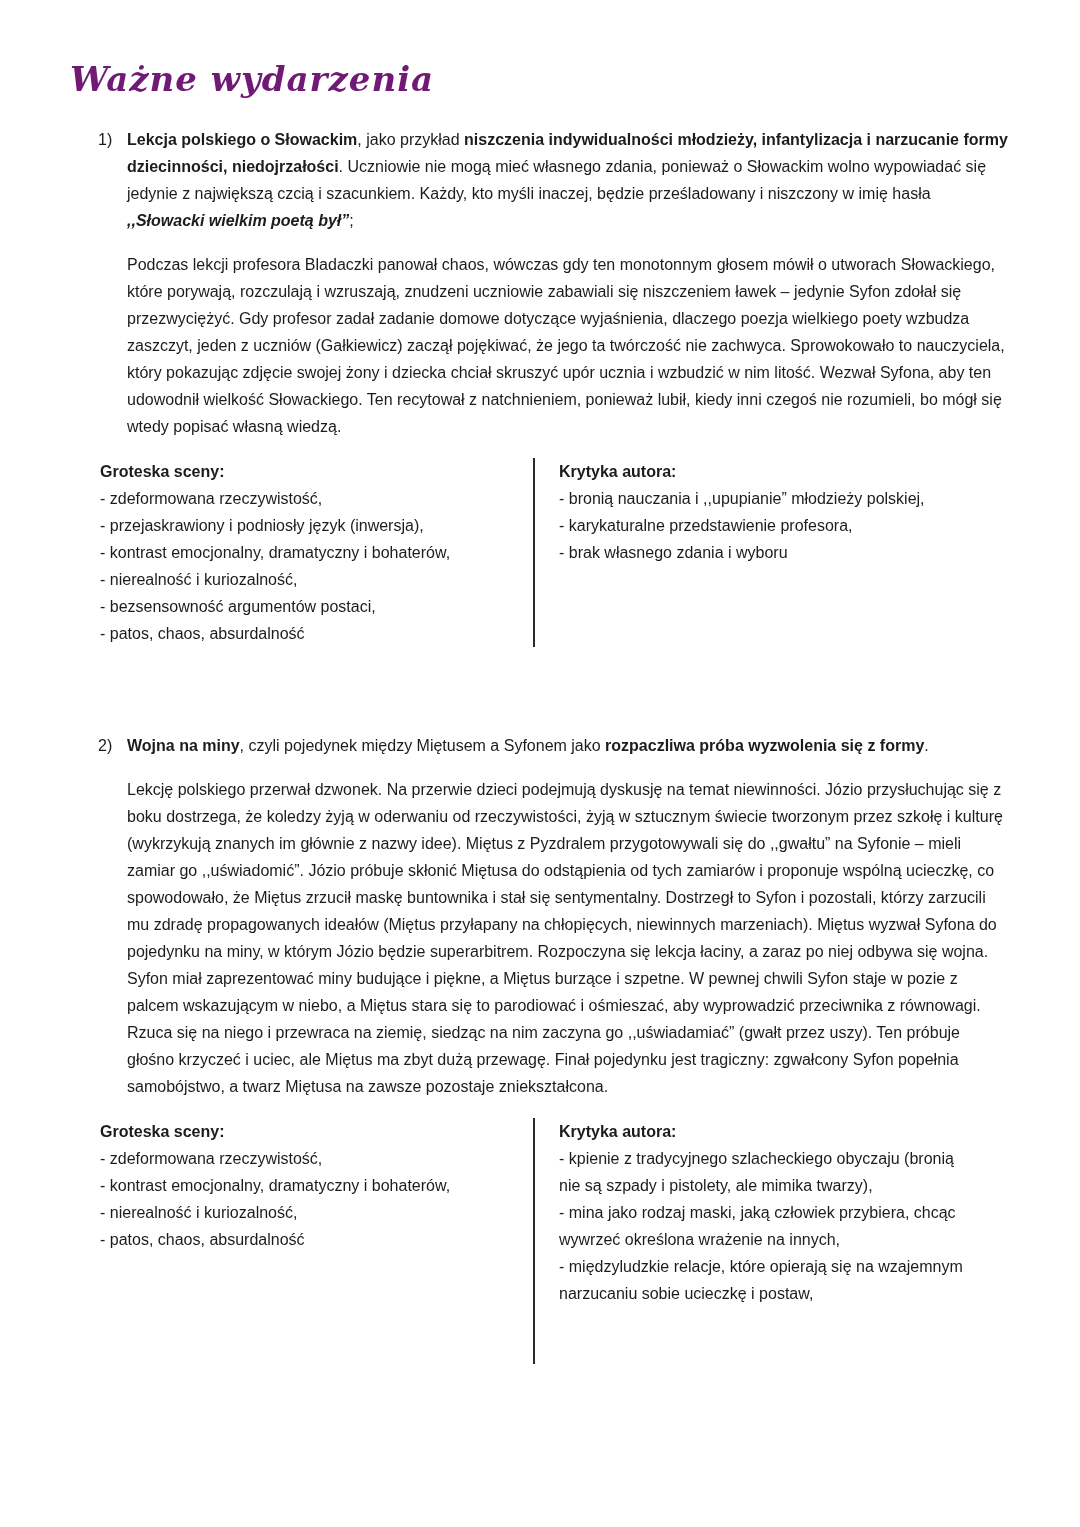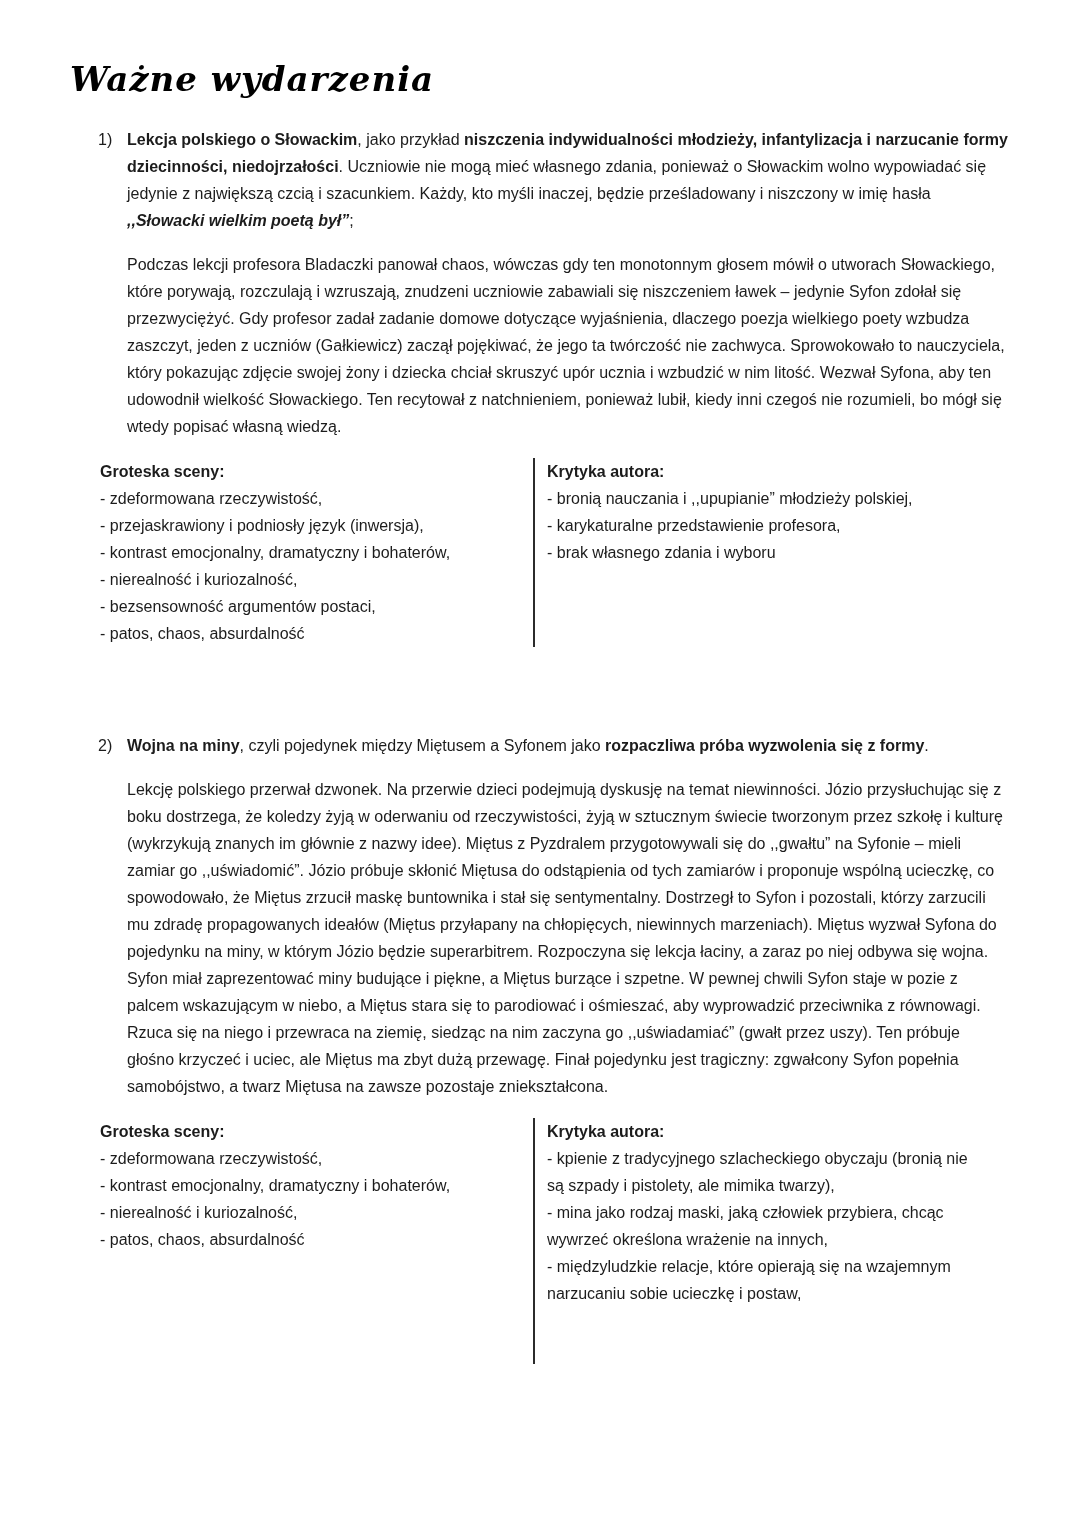--- a/index.html
+++ b/index.html
@@ -16,33 +16,33 @@
     overflow: hidden;
   }
   .title {
     font-family: "DejaVu Serif", serif;
     font-style: italic;
     font-weight: 700;
     font-size: 34px;
     line-height: 46px;
     letter-spacing: 1px;
     margin: 0 0 24px 0;
-    color: #000000;
+    color: #701a75;
   }
   .item-head { display: flex; margin-left: 28px; }
   .num { flex: 0 0 29px; }
   .heading { margin: 0; width: 883px; }
   .b  { font-weight: 700; }
   .bi { font-weight: 700; font-style: italic; }
   .para { margin: 17px 0 0 57px; width: 883px; }
   .gtable { display: flex; align-items: stretch; margin: 18px 0 0 30px; }
   .gtable--1 { min-height: 178px; }
   .gtable--2 { min-height: 246px; }
   .tcol-left  { width: 433px; box-sizing: border-box; padding-right: 16px; }
-  .tcol-right { width: 437px; box-sizing: border-box; padding-left: 12px; }
+  .tcol-right { width: 437px; box-sizing: border-box; padding-left: 24px; }
   .tdivider   { flex: 0 0 2px; background: #2b2b2b; }
   .col-header { font-weight: 700; }
   ul.titems { list-style: none; margin: 0; padding: 0; }
   .item-2 { margin-top: 85px; }
 </style>
 </head>
 <body>
 
 <div class="page">
 

